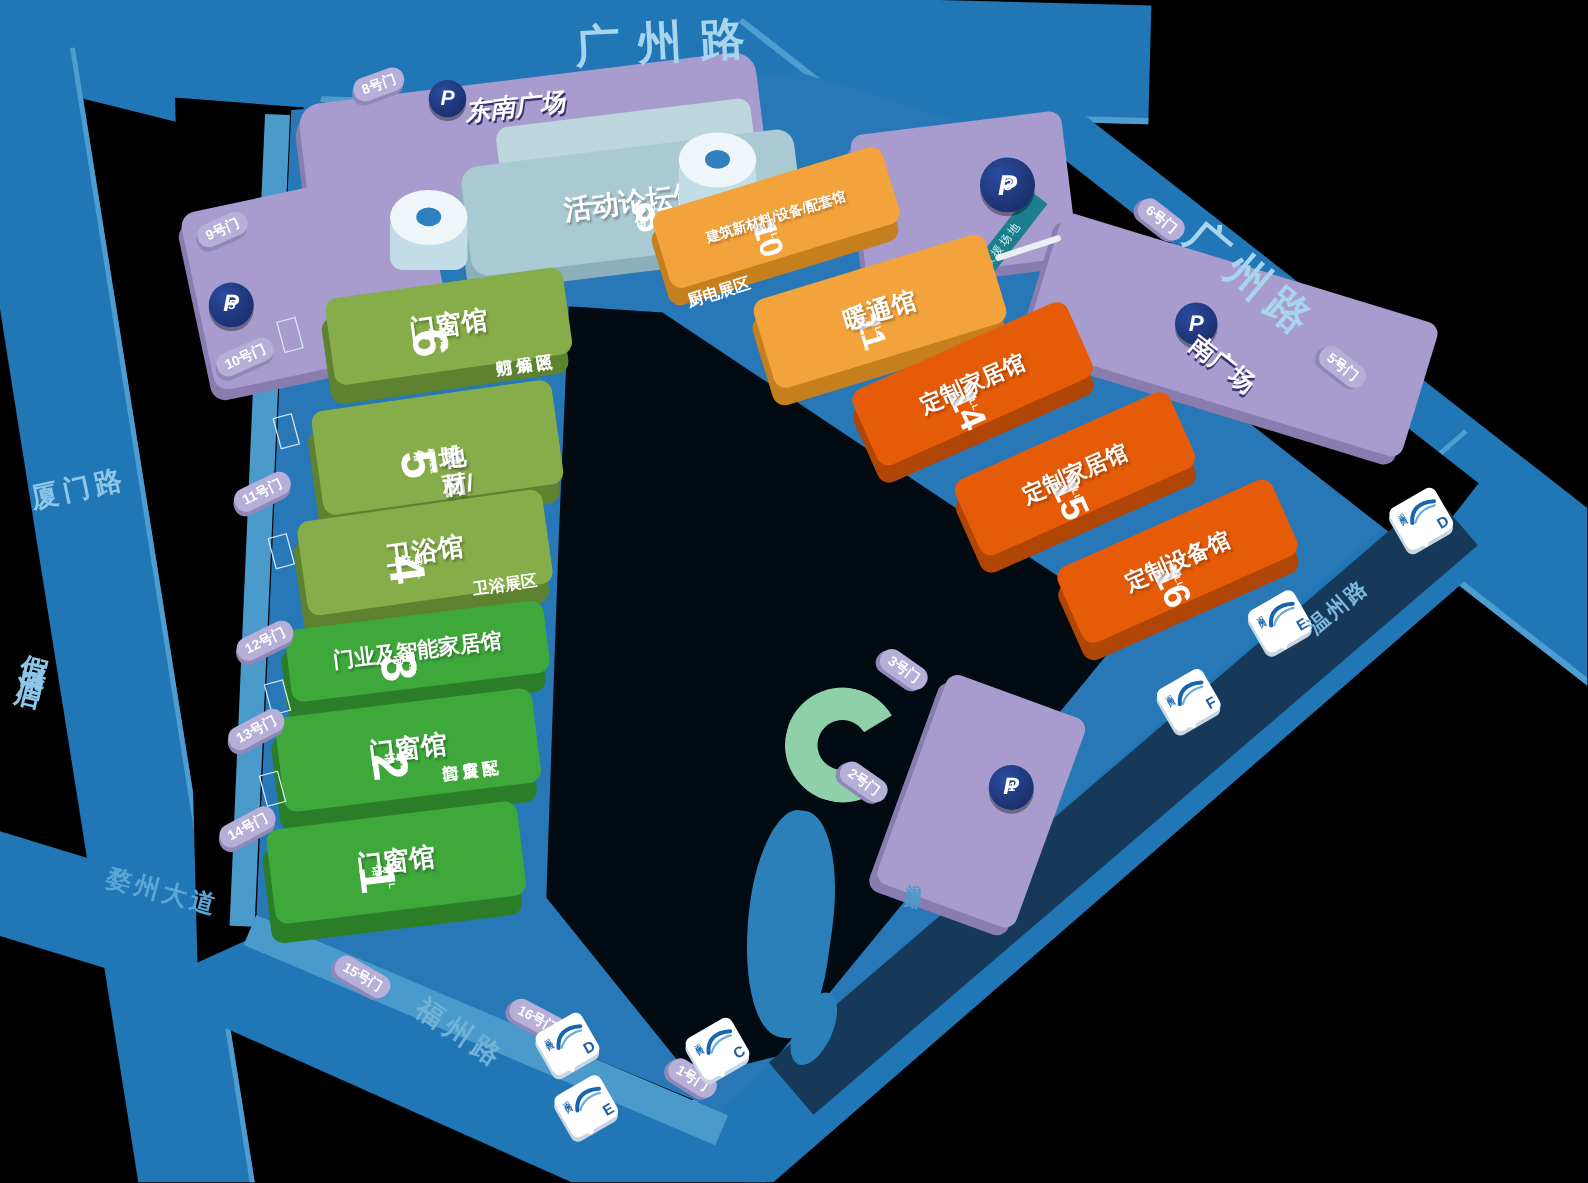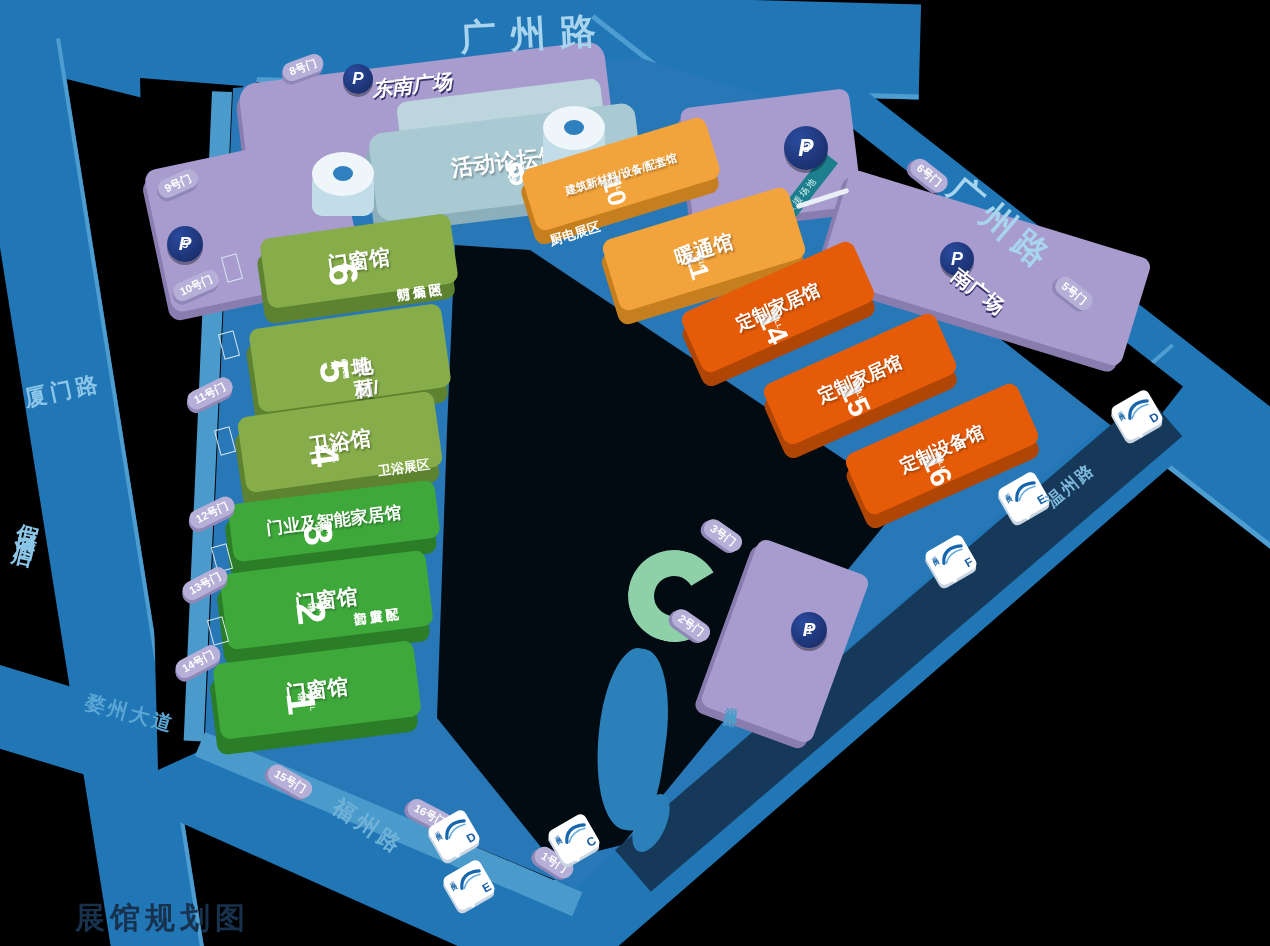--- a/index.html
+++ b/index.html
@@ -403,14 +403,13 @@
   <div class="rlabel" id="t-gz-e">广州路</div>
   <div class="rlabel" id="t-xiamen">厦门路</div>
   <div class="rlabel" id="t-wuzhou">婺州大道</div>
   <div class="rlabel" id="t-fuzhou">福州路</div>
   <div class="rlabel" id="t-wenzhou">温州路</div>
   <div class="rlabel" id="t-wz-small">温州小路</div>
   <div class="rlabel" id="t-hotel">假日酒店</div>
   <div id="t-plaza-se">东南广场</div>
   <div id="t-plaza-s">南广场</div>
 
-  <div id="title">展馆规划图</div>
 </div>
 
 </body></html>

